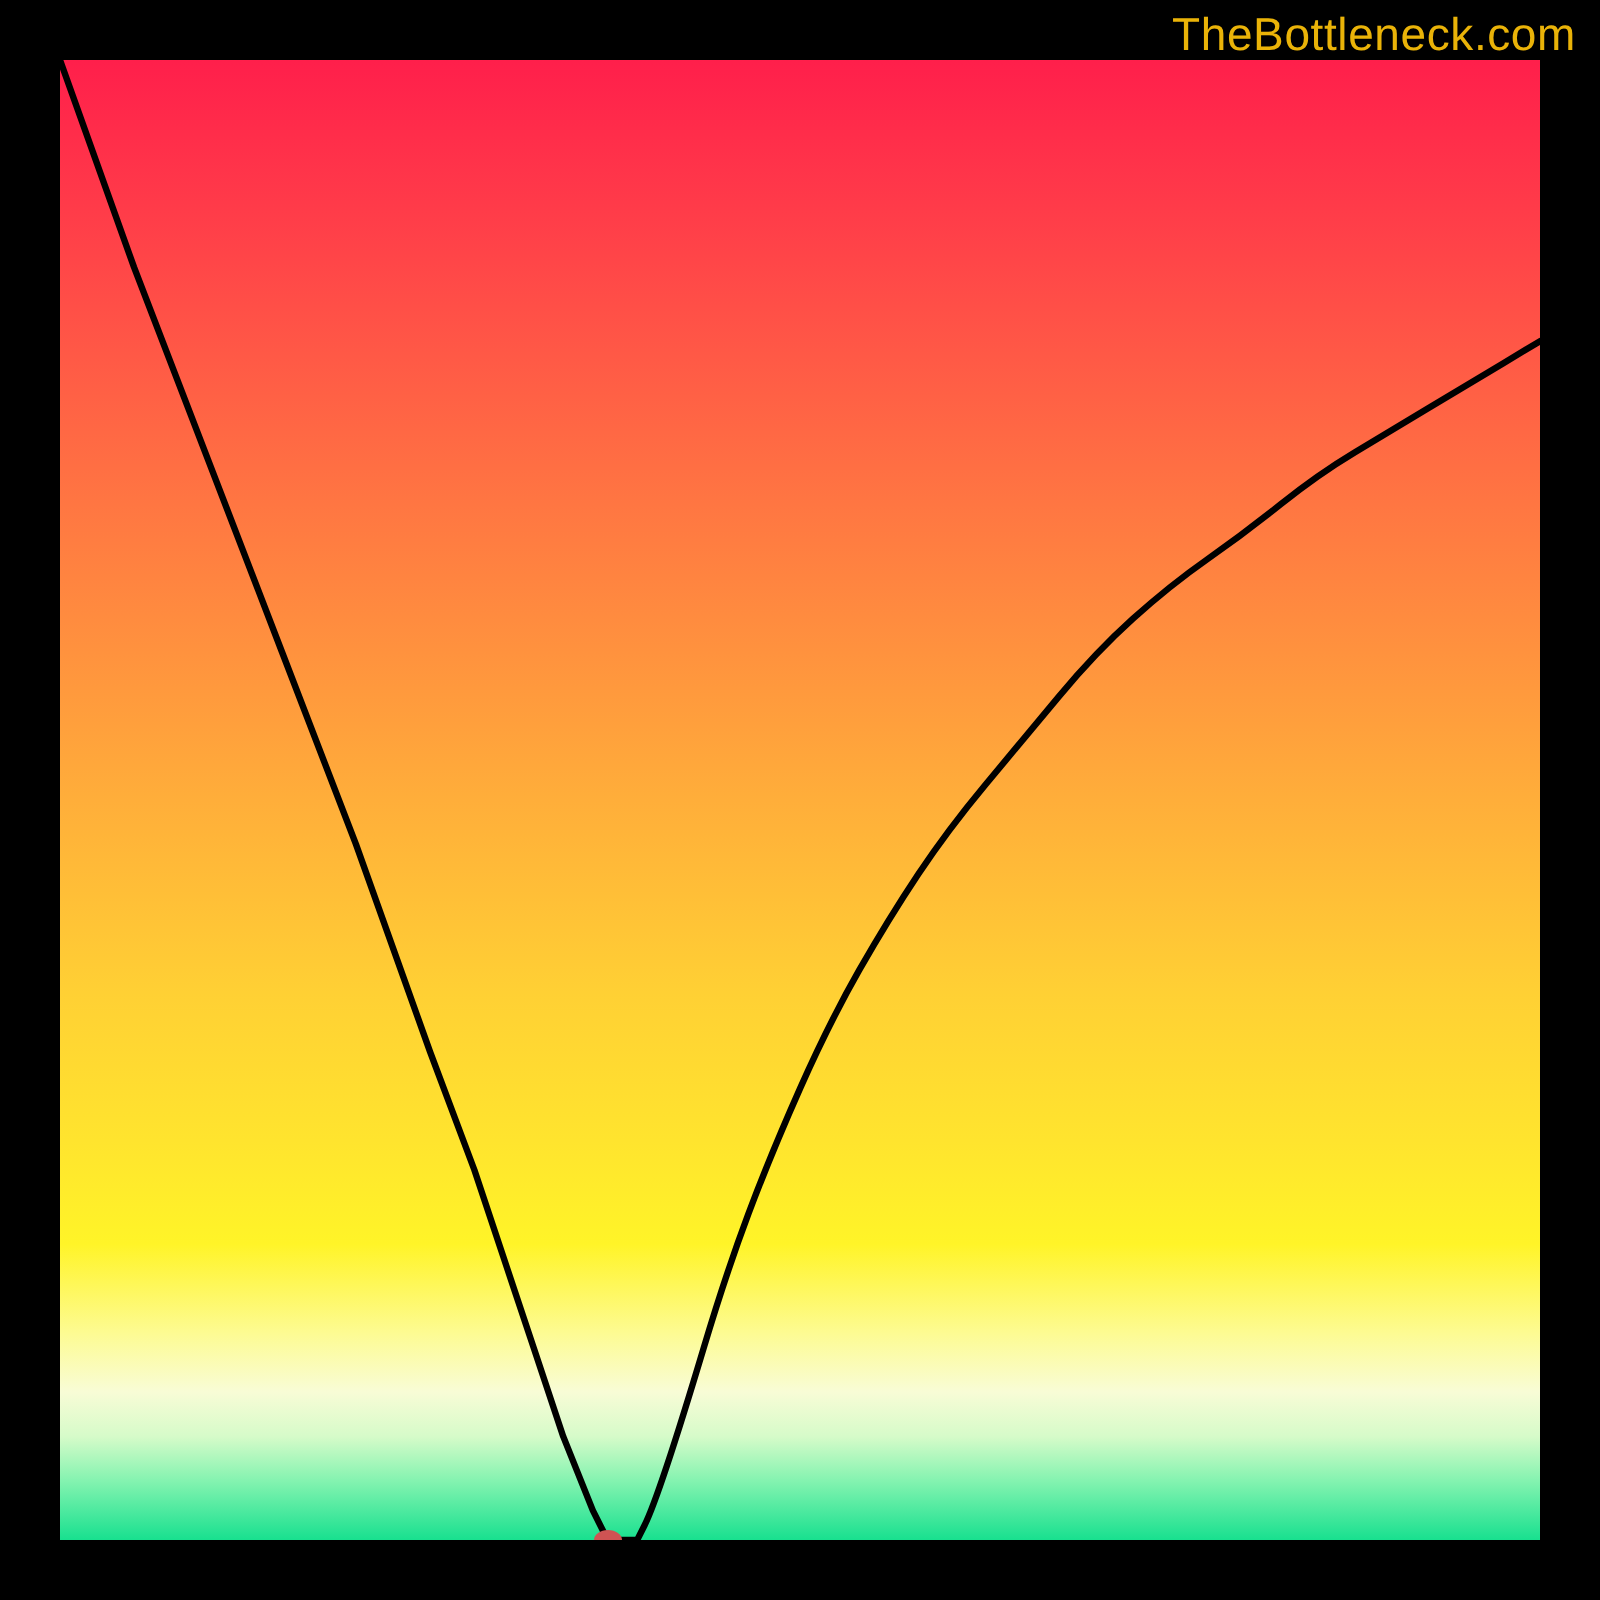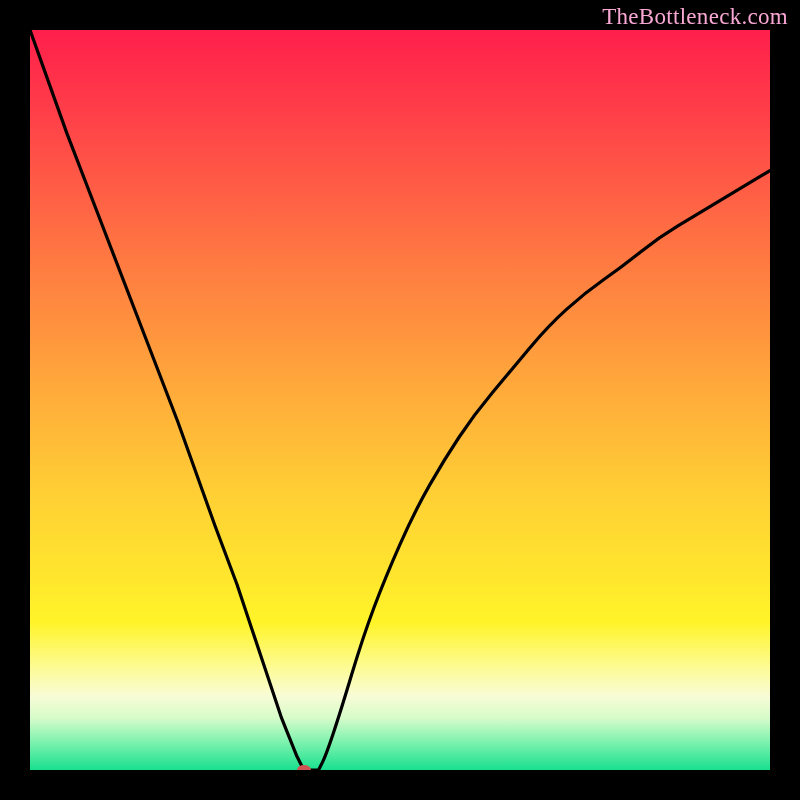--- a/index.html
+++ b/index.html
@@ -51,25 +51,24 @@
   svg.curve {
     position: absolute;
     inset: 0;
     width: 100%;
     height: 100%;
   }
   .watermark {
     position: absolute;
     top: 4px;
     right: 12px;
-    color: #f9a8d4;
+    color: #eab308;
     font-size: 23px;
     font-weight: 500;
     letter-spacing: 0.3px;
-    font-family: Liberation Serif, serif;
   }
   .marker {
     position: absolute;
     width: 14px;
     height: 10px;
     background: #cf5353;
     border-radius: 50%;
     transform: translate(-50%, -50%);
   }
 </style>

